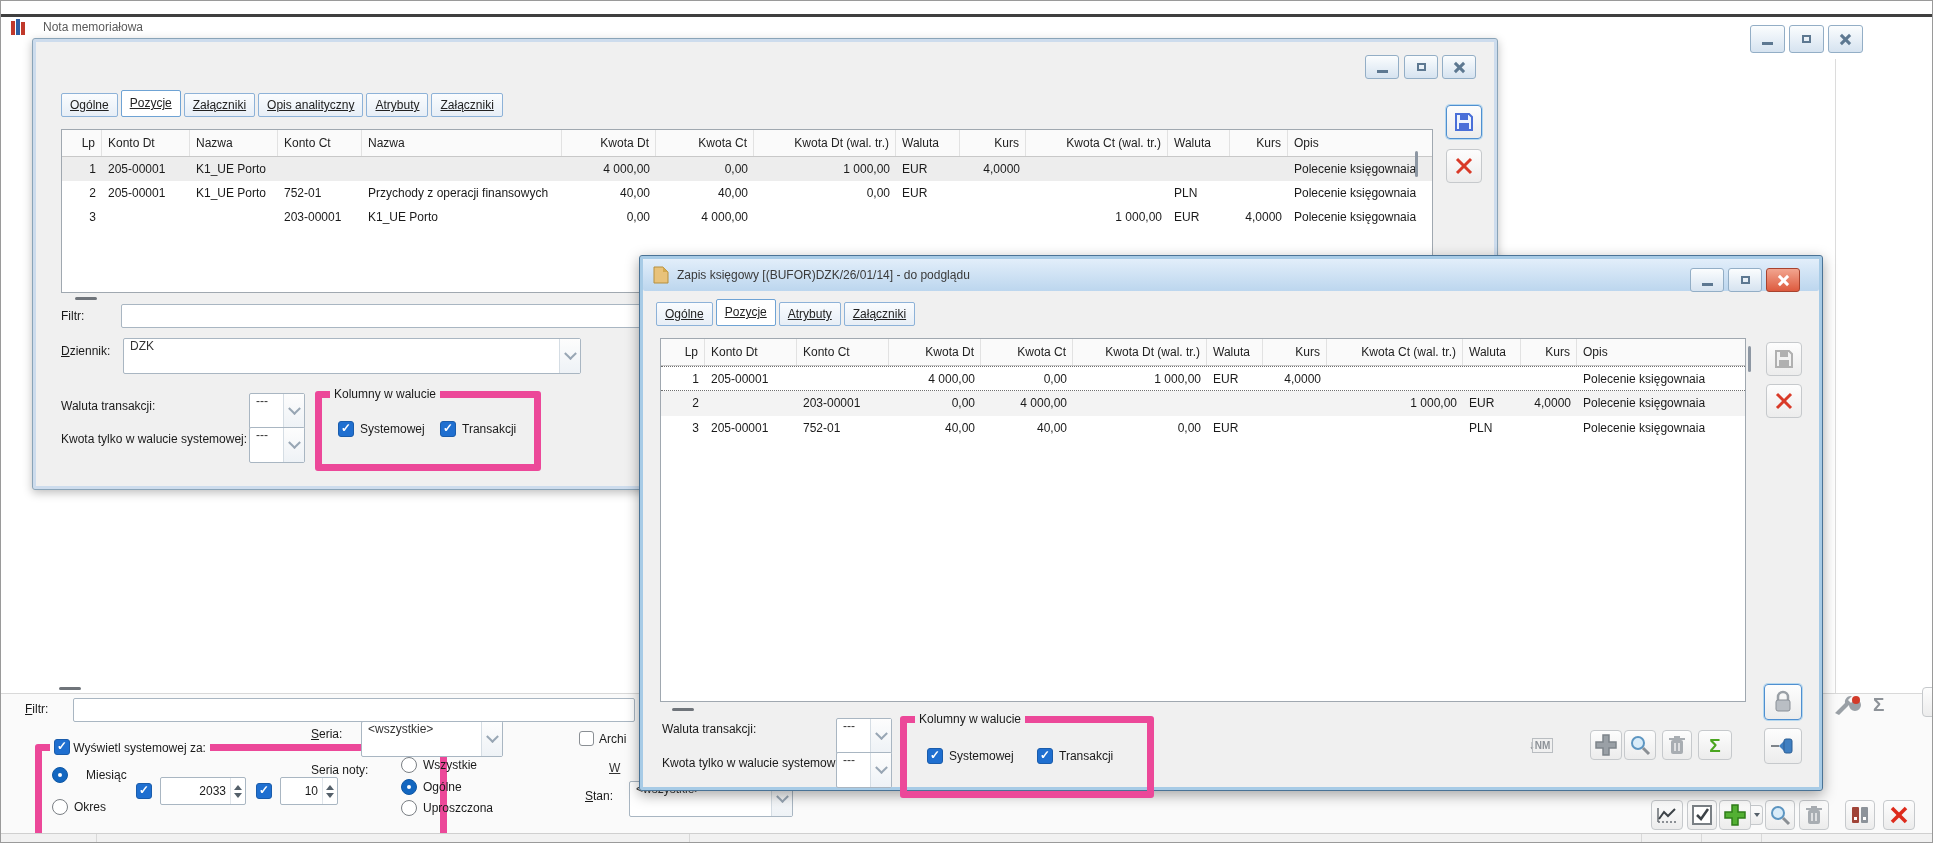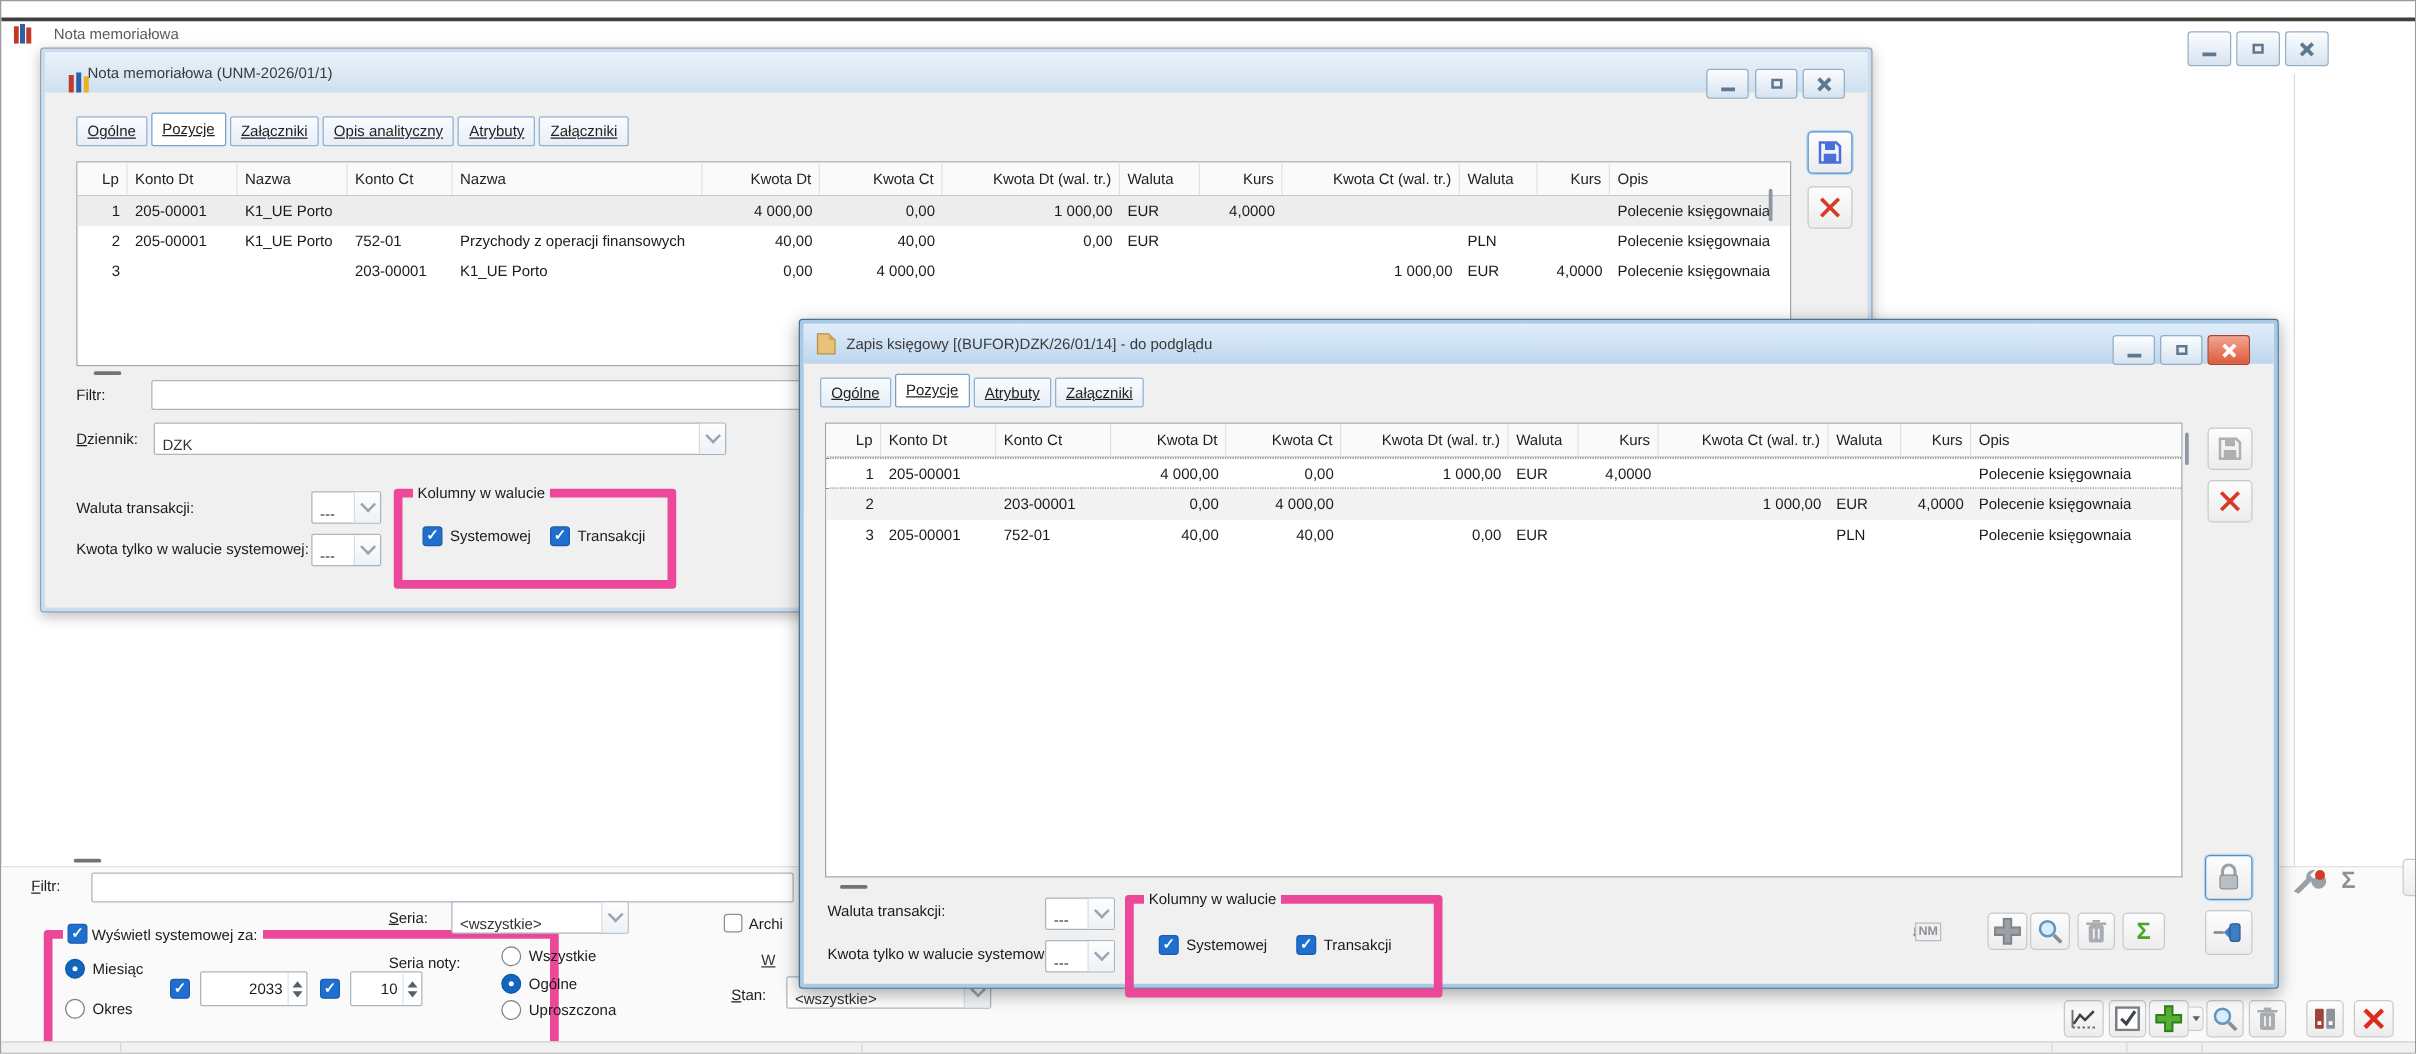--- a/index.html
+++ b/index.html
@@ -42,21 +42,21 @@
   .gr-r.alt{background:#f3f3f3;}
   .gr-r.sel-gray{background:#ededed;}
   .gr-r.sel-dotted{border-top:1px dotted #6e6e6e;border-bottom:1px dotted #6e6e6e;line-height:23px;}
   .scrollthumb{position:absolute;width:3px;height:26px;background:#8d97a3;border-radius:2px;}
 
   
   .lbl{position:absolute;white-space:nowrap;color:#1a1a1a;}
   .u1{display:inline-block;}
   .u1::first-letter{text-decoration:underline;}
   .tinput{position:absolute;border:1px solid #a9b6c2;background:#fff;height:24px;box-sizing:border-box;border-radius:2px;}
-  .combo{position:absolute;height:26px;border:1px solid #a9b6c2;background:#fff;box-sizing:border-box;border-radius:2px;display:flex;align-items:flex-end;}
+  .combo{position:absolute;height:36px;border:1px solid #a9b6c2;background:#fff;box-sizing:border-box;border-radius:2px;display:flex;align-items:flex-start;}
   .combo .val{flex:1;padding:0 6px;white-space:nowrap;overflow:hidden;color:#333;}
   .combo .arr{width:20px;height:100%;display:flex;align-items:center;justify-content:center;border-left:1px solid #d5dde4;background:linear-gradient(#fdfdfd,#eef2f6);}
   .chev{width:7px;height:7px;border-right:2px solid #98a6b4;border-bottom:2px solid #98a6b4;transform:rotate(45deg) translate(-2px,-2px);}
   .cb{position:absolute;width:16px;height:16px;border:1px solid #8a8f94;border-radius:3px;background:#fff;box-sizing:border-box;}
   .cb.on{background:#1f6fd0;border-color:#1a5cab;}
   .cb.on:after{content:"✓";position:absolute;left:2px;top:-1px;color:#fff;font-size:12px;font-weight:bold;}
   .rb{position:absolute;width:16px;height:16px;border:1px solid #7a7f84;border-radius:50%;background:#fff;box-sizing:border-box;}
   .rb.on{background:#1266c0;border-color:#0f57a4;}
   .rb.on:after{content:"";position:absolute;left:5px;top:5px;width:4px;height:4px;border-radius:50%;background:#fff;}
   fieldset.grp{position:absolute;border:7px solid #ec4899;border-radius:3px;margin:0;padding:0;background:transparent;}
@@ -118,21 +118,21 @@
 
     <span class="lbl u1" style="left:24px;top:701px;">Filtr:</span>
     <input class="tinput" style="left: 72px; top: 697px; width: 562px;" value="">
 
     <fieldset class="grp" style="left:34px;top:738px;width:398px;height:88px;">
       <legend>
         <span class="cb on" style="position:relative;display:inline-block;vertical-align:-3px;"></span>
         <span>Wyświetl systemowej za:</span>
       </legend>
       <span class="rb on" style="left:10px;top:12px;"></span>
-      <span class="lbl" style="left:32px;top:13px;">Miesiąc</span>
+      <span class="lbl" style="left:44px;top:13px;">Miesiąc</span>
       <span class="rb" style="left:10px;top:44px;"></span>
       <span class="lbl" style="left:32px;top:45px;">Okres</span>
       <span class="cb on" style="left:94px;top:28px;"></span>
       <div class="spin" style="left:118px;top:22px;width:86px;">
         <span class="sval">2033</span>
         <span class="sarrs">
             <i class="tri-up"></i>
             <i class="tri-dn"></i>
           </span>
       </div>
@@ -240,30 +240,20 @@
     <div class="statusbar">
       <i style="left:95px;"></i>
         <i style="left:688px;"></i>
         <i style="left:1640px;"></i>
         <i style="left:1700px;"></i>
         <i style="left:1760px;"></i>
     </div>
   </div>
 
   <section class="win win1">
-    <div class="titlebar">
-      <span class="abs" style="left:10px;top:8px;width:18px;height:18px;position:relative;display:inline-block;margin-left:8px;">
-        <svg width="18" height="18">
-            <rect x="1" y="3" width="4" height="14" fill="#c0392b"></rect>
-            <rect x="7" y="1" width="4" height="16" fill="#2e5fa3"></rect>
-            <rect x="13" y="4" width="4" height="13" fill="#e8b21f"></rect>
-          </svg>
-      </span>
-      <span class="title-text">Nota memoriałowa (UNM-2026/01/1)</span>
-    </div>
     <div class="winbtn" style="left:1332px;top:16px;">
         <span class="glyph-min"></span>
       </div>
     <div class="winbtn" style="left:1371px;top:16px;">
         <span class="glyph-max"></span>
       </div>
     <div class="winbtn" style="left:1409px;top:16px;">
         <span class="glyph-x"></span>
       </div>
 

